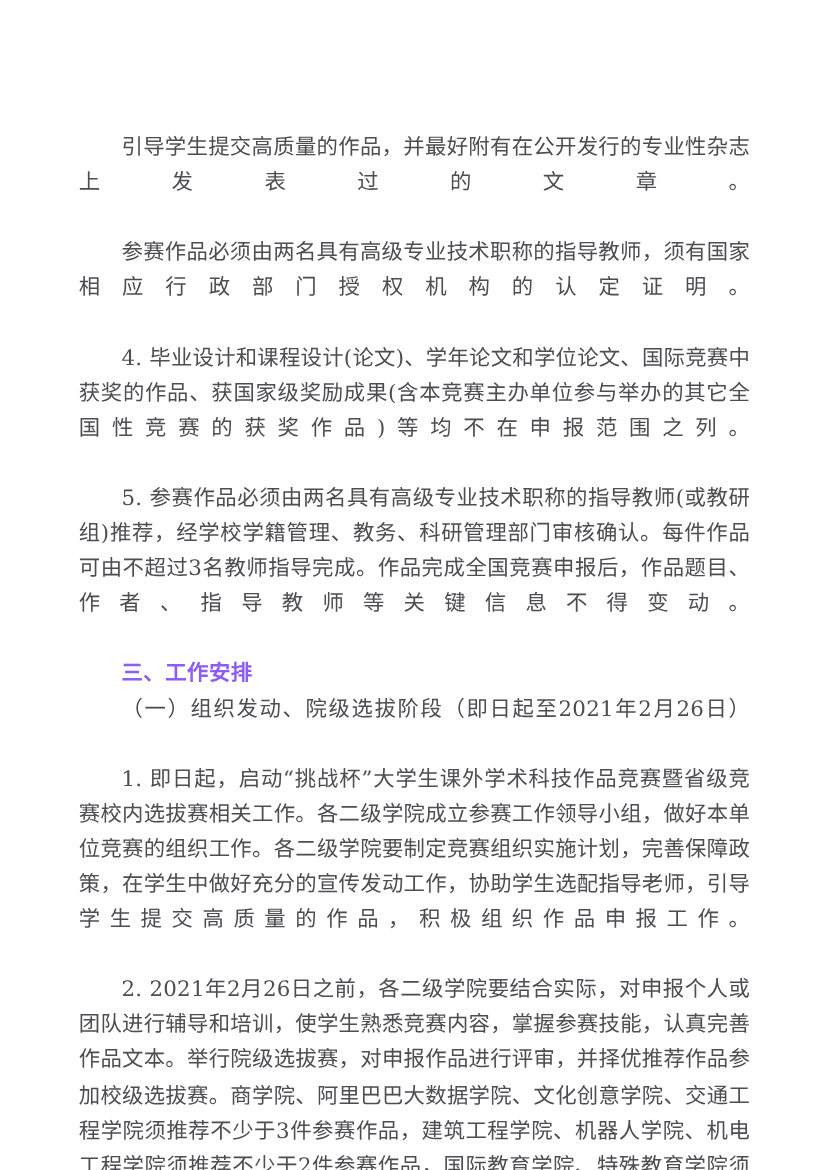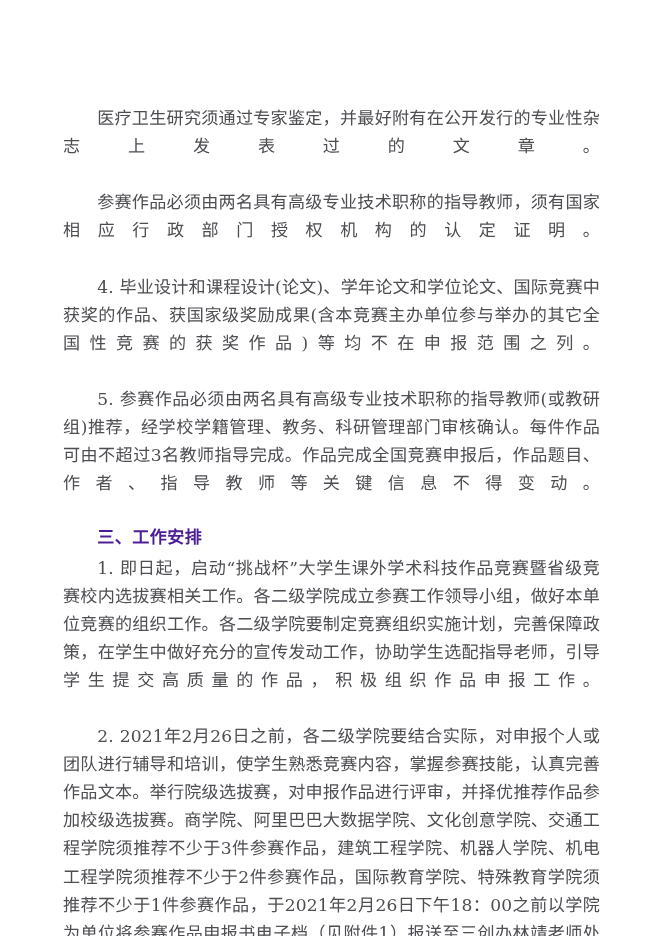--- a/index.html
+++ b/index.html
@@ -49,47 +49,48 @@
     content: "";
     display: inline-block;
     width: 100%;
   }
 
   
   .heading {
     margin: 0;
     font-size: 17.1px;
     line-height: 28.1px;
-    color: #4c1d95;
+    color: #8b5cf6;
     text-indent: 2em;
     font-weight: bold;
     letter-spacing: 0.4px;
-    font-family: Liberation Mono, monospace;
+    font-family: Liberation Sans, sans-serif;
   }
 
   
   .page {
     filter: none;
   }
 </style>
 </head>
 <body>
 
 <div class="page">
   <div class="doc-body">
 
-    <p class="para">医疗卫生研究须通过专家鉴定，并最好附有在公开发行的专业性杂志上发表过的文章。</p>
+    <p class="para">引导学生提交高质量的作品，并最好附有在公开发行的专业性杂志上发表过的文章。</p>
 
     <p class="para">参赛作品必须由两名具有高级专业技术职称的指导教师，须有国家相应行政部门授权机构的认定证明。</p>
 
     <p class="para">4. 毕业设计和课程设计(论文)、学年论文和学位论文、国际竞赛中获奖的作品、获国家级奖励成果(含本竞赛主办单位参与举办的其它全国性竞赛的获奖作品)等均不在申报范围之列。</p>
 
     <p class="para">5. 参赛作品必须由两名具有高级专业技术职称的指导教师(或教研组)推荐，经学校学籍管理、教务、科研管理部门审核确认。每件作品可由不超过3名教师指导完成。作品完成全国竞赛申报后，作品题目、作者、指导教师等关键信息不得变动。</p>
 
     <p class="heading">三、工作安排</p>
 
+    <p class="para">（一）组织发动、院级选拔阶段（即日起至2021年2月26日）</p>
 
     <p class="para">1. 即日起，启动“挑战杯”大学生课外学术科技作品竞赛暨省级竞赛校内选拔赛相关工作。各二级学院成立参赛工作领导小组，做好本单位竞赛的组织工作。各二级学院要制定竞赛组织实施计划，完善保障政策，在学生中做好充分的宣传发动工作，协助学生选配指导老师，引导学生提交高质量的作品，积极组织作品申报工作。</p>
 
     <p class="para">2. 2021年2月26日之前，各二级学院要结合实际，对申报个人或团队进行辅导和培训，使学生熟悉竞赛内容，掌握参赛技能，认真完善作品文本。举行院级选拔赛，对申报作品进行评审，并择优推荐作品参加校级选拔赛。商学院、阿里巴巴大数据学院、文化创意学院、交通工程学院须推荐不少于3件参赛作品，建筑工程学院、机器人学院、机电工程学院须推荐不少于2件参赛作品，国际教育学院、特殊教育学院须推荐不少于1件参赛作品，于2021年2月26日下午18：00之前以学院为单位将参赛作品申报书电子档（见附件1）报送至三创办林靖老师处（327033059@qq.com）。</p>
 
   </div>
 </div>
 
 </body></html>

